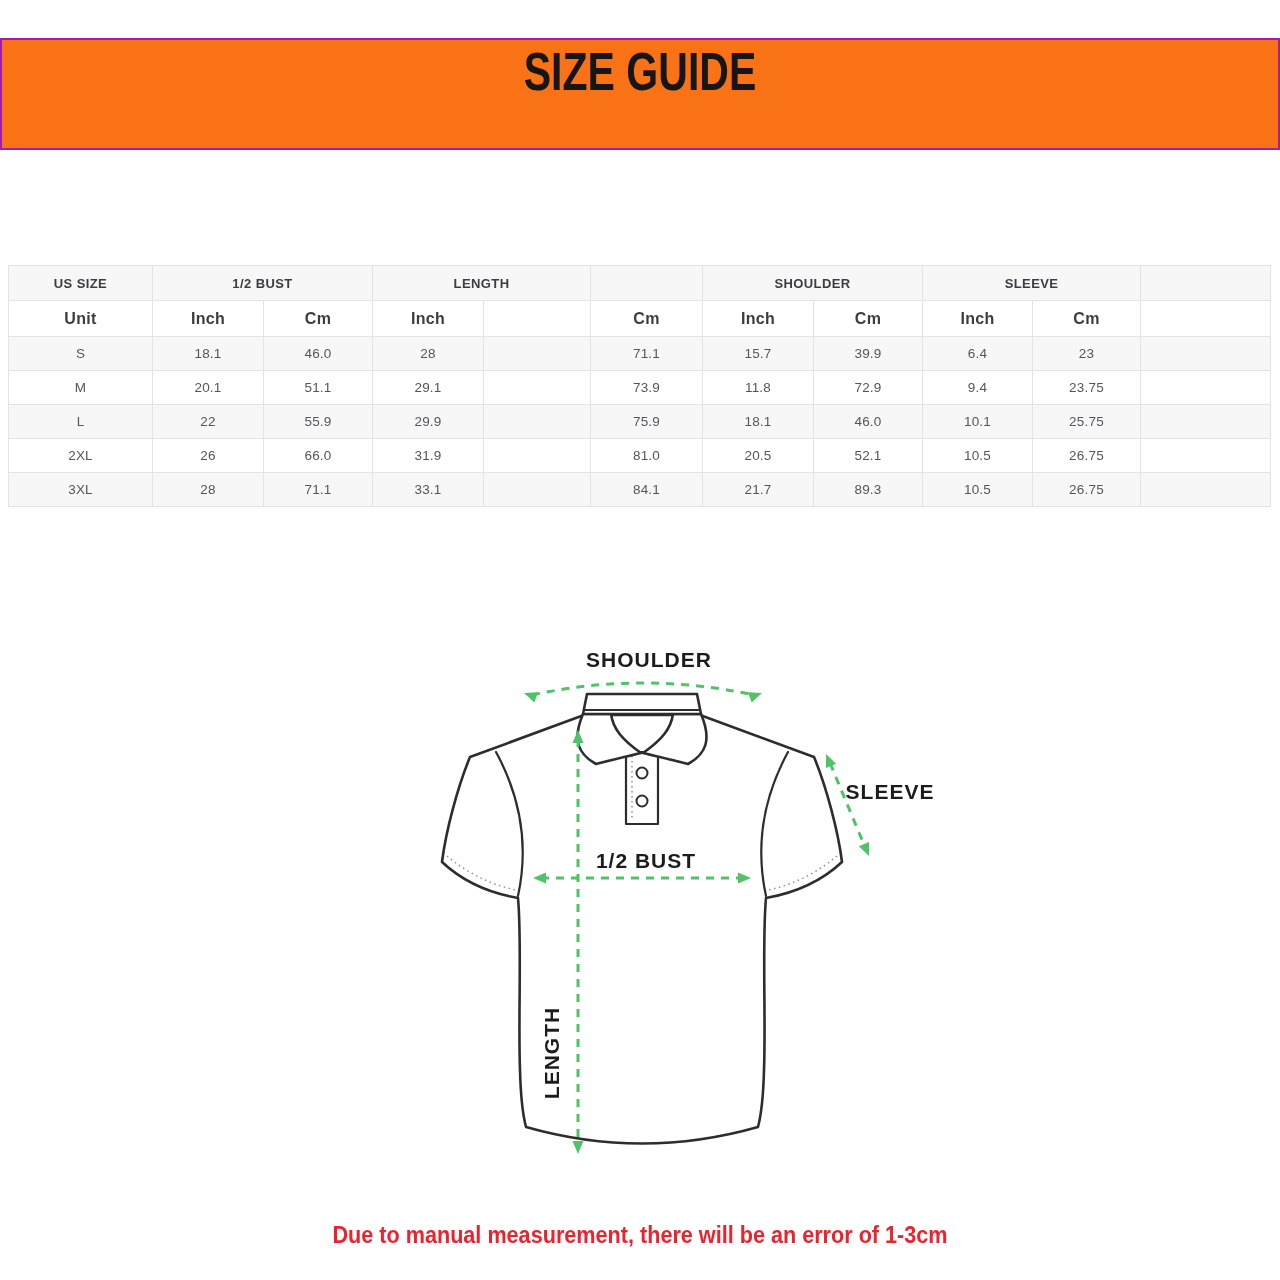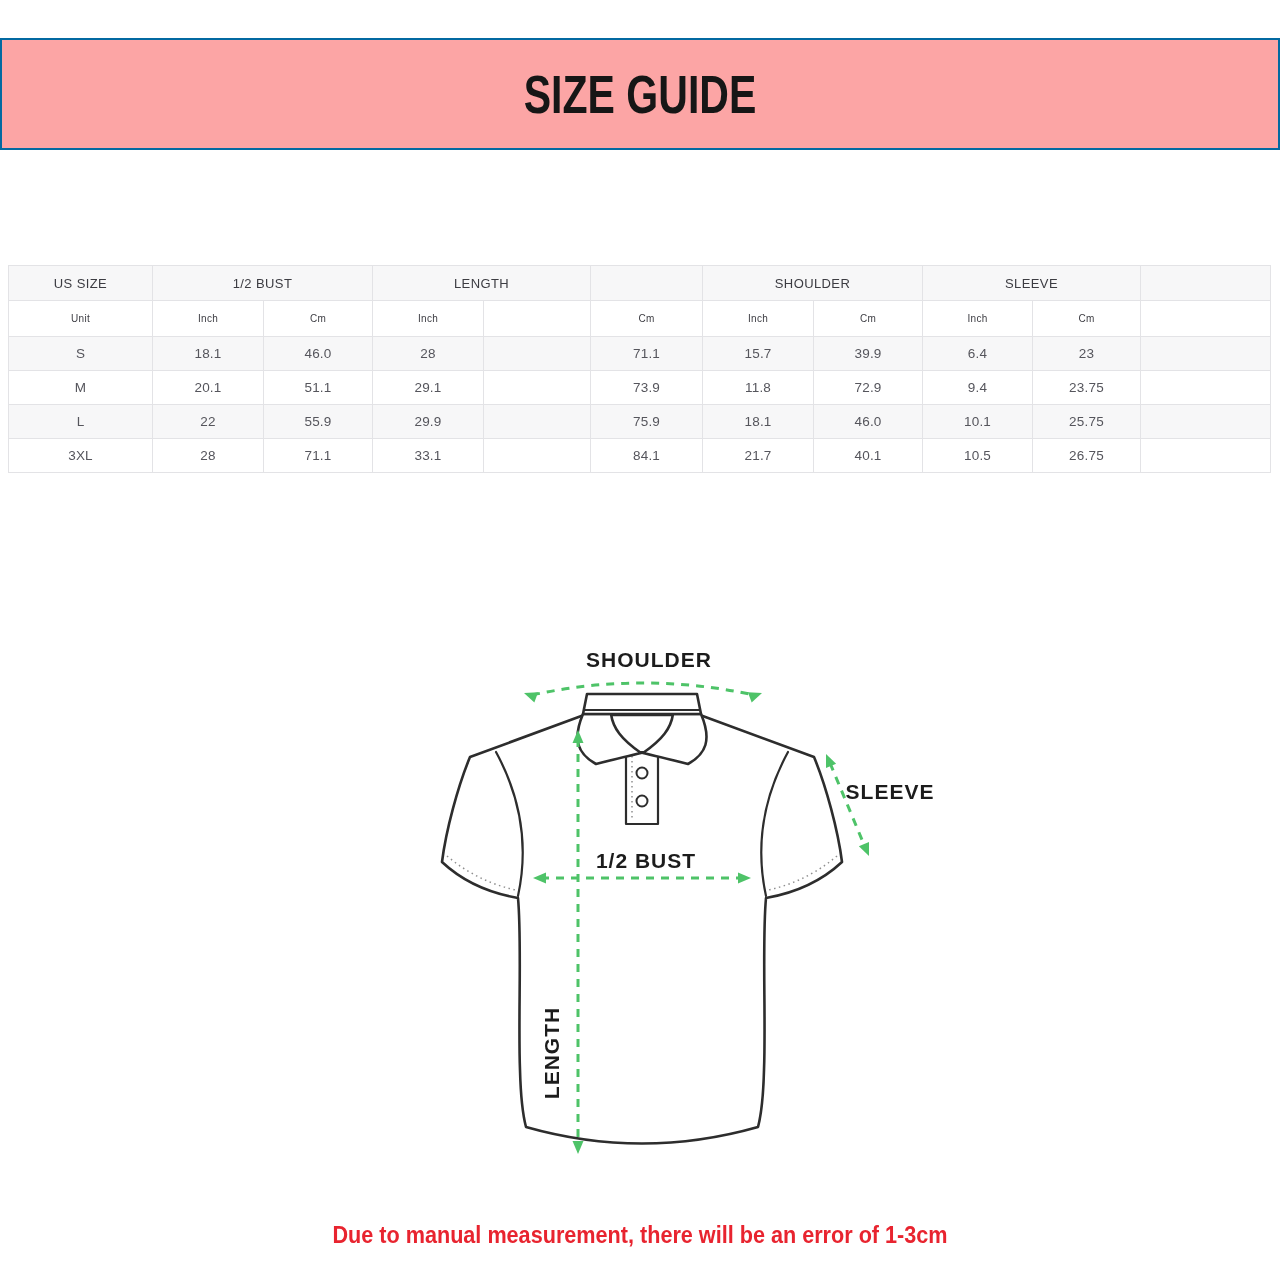--- a/index.html
+++ b/index.html
@@ -3,36 +3,36 @@
 <meta charset="utf-8">
 <style>
   html,body{margin:0;padding:0;}
   body{
     width:1280px;height:1280px;position:relative;background:#ffffff;
     font-family:"Liberation Sans", sans-serif;overflow:hidden;
   }
   
   .banner{
     position:absolute;left:0;top:38px;width:1276px;height:108px;
-    background:#fca5a5;border:2px solid #0369a1;
-    display:flex;align-items:center;justify-content:center;
+    background:#f97316;border:2px solid #a21caf;
+    display:flex;align-items:flex-start;justify-content:center;
   }
   .banner-title{
     font-size:54px;font-weight:700;color:#161616;letter-spacing:0px;
     transform:scaleX(0.76);transform-origin:center;white-space:nowrap;
   }
   
   .table-wrap{position:absolute;left:8px;top:265px;}
   table{border-collapse:collapse;table-layout:fixed;width:1262px;}
   th,td{
     border:1px solid #e3e3e6;text-align:center;vertical-align:middle;
     overflow:hidden;padding:0;white-space:nowrap;
   }
-  .group-th{height:34px;font-weight:400;font-size:13px;color:#3c3c42;letter-spacing:.4px;}
-  .unit-th{height:35px;font-weight:400;font-size:10px;color:#3c3c42;letter-spacing:.3px;}
+  .group-th{height:34px;font-weight:700;font-size:13px;color:#3c3c42;letter-spacing:.4px;}
+  .unit-th{height:35px;font-weight:700;font-size:16px;color:#3c3c42;letter-spacing:.3px;}
   td{height:33px;font-size:13.5px;font-weight:400;color:#55555c;letter-spacing:.2px;}
   thead tr:first-child{background:#f7f7f8;}
   thead tr:nth-child(2){background:#ffffff;}
   tbody tr:nth-child(odd){background:#f7f7f8;}
   tbody tr:nth-child(even){background:#ffffff;}
   
   .diagram{position:absolute;left:420px;top:640px;width:520px;height:560px;}
   .shirt-line{fill:#ffffff;stroke:#2d2d2d;stroke-width:2.6;stroke-linejoin:round;stroke-linecap:round;}
   .seam{fill:none;stroke:#2d2d2d;stroke-width:2.2;stroke-linecap:round;}
   .stitch{fill:none;stroke:#8f8f8f;stroke-width:1.5;stroke-dasharray:1.5 3.5;}
@@ -129,28 +129,41 @@
           <td>29.9</td>
           <td></td>
           <td>75.9</td>
           <td>18.1</td>
           <td>46.0</td>
           <td>10.1</td>
           <td>25.75</td>
           <td></td>
         </tr>
         <tr>
+          <td>2XL</td>
+          <td>26</td>
+          <td>66.0</td>
+          <td>31.9</td>
+          <td></td>
+          <td>81.0</td>
+          <td>20.5</td>
+          <td>52.1</td>
+          <td>10.5</td>
+          <td>26.75</td>
+          <td></td>
+        </tr>
+        <tr>
           <td>3XL</td>
           <td>28</td>
           <td>71.1</td>
           <td>33.1</td>
           <td></td>
           <td>84.1</td>
           <td>21.7</td>
-          <td>40.1</td>
+          <td>89.3</td>
           <td>10.5</td>
           <td>26.75</td>
           <td></td>
         </tr>
       </tbody>
   </table>
 </div>
 
 <svg class="diagram" viewBox="0 0 520 560">
 

